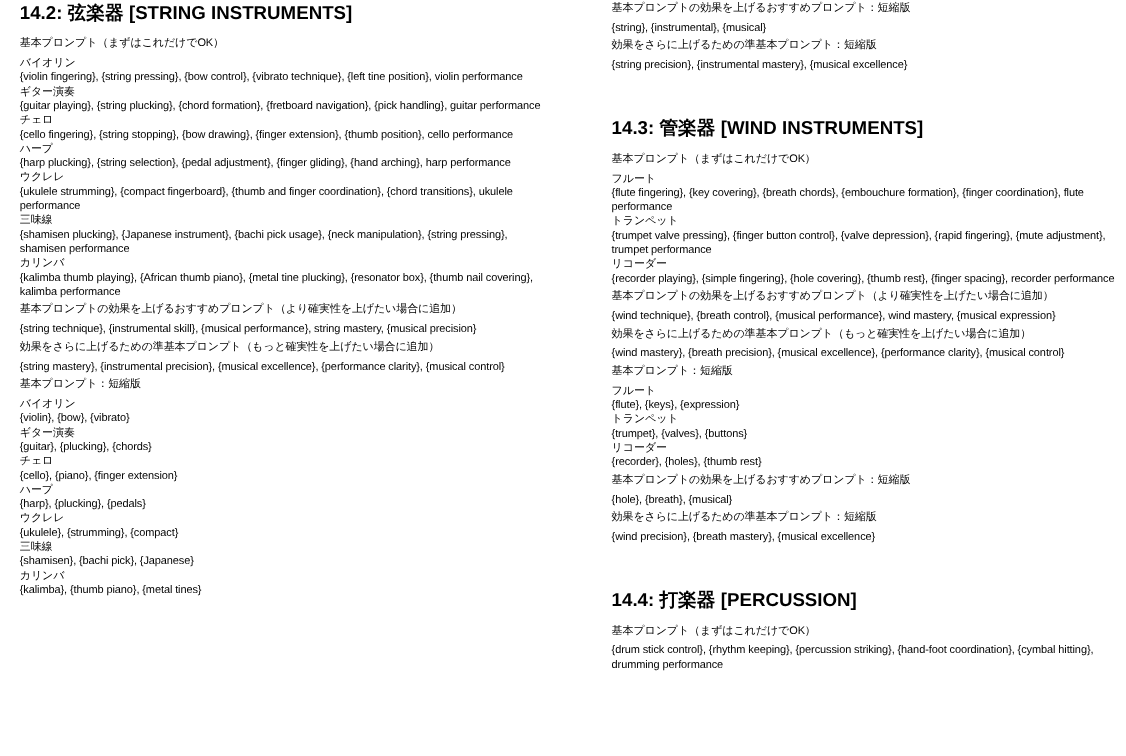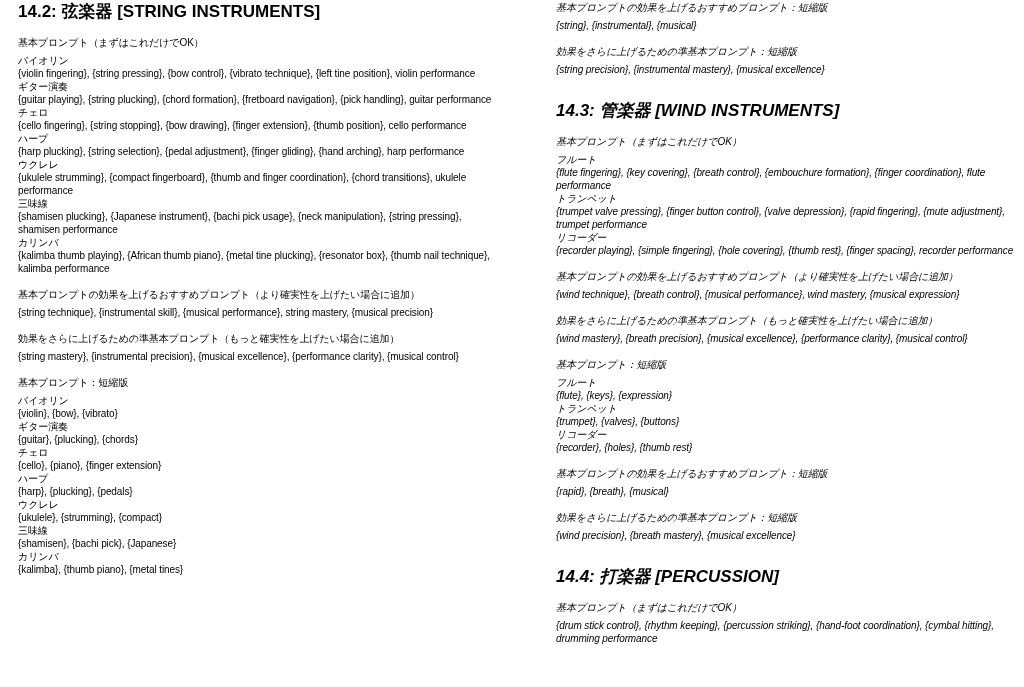--- a/index.html
+++ b/index.html
@@ -12,39 +12,39 @@
     color: #000000;
   }
   .page {
     display: flex;
     padding: 1px 10px 0 18px;
     gap: 60px;
     width: 100%;
     height: 100%;
   }
   .col { width: 478px; flex: none; }
-  .col-right { width: 458px; font-style: italic; }
+  .col-right { width: 458px; }
   p.para {
     font-size: 10px;
     letter-spacing: -0.1px;
     line-height: 13px;
     margin: 0;
     word-wrap: break-word;
   }
   p.para.title {
     font-size: 17px;
     font-weight: 700;
     letter-spacing: 0;
     line-height: 22px;
-    margin-top: 24px;
+    margin-top: 40px;
     margin-bottom: 10px;
   }
   p.para.title.gap-large { }
   p.para.label {
-    margin-top: 13px;
+    margin-top: 3px;
     margin-bottom: 5px;
   }
   .col > p.para:first-child { margin-top: 0 !important; }
 </style>
 </head>
 <body>
 
 <div class="page">
   <div class="col">
       <p class="para title">14.2: 弦楽器 [STRING INSTRUMENTS]</p>
@@ -55,21 +55,21 @@
       <p class="para body">{guitar playing}, {string plucking}, {chord formation}, {fretboard navigation}, {pick handling}, guitar performance</p>
       <p class="para instrument">チェロ</p>
       <p class="para body">{cello fingering}, {string stopping}, {bow drawing}, {finger extension}, {thumb position}, cello performance</p>
       <p class="para instrument">ハープ</p>
       <p class="para body">{harp plucking}, {string selection}, {pedal adjustment}, {finger gliding}, {hand arching}, harp performance</p>
       <p class="para instrument">ウクレレ</p>
       <p class="para body">{ukulele strumming}, {compact fingerboard}, {thumb and finger coordination}, {chord transitions}, ukulele performance</p>
       <p class="para instrument">三味線</p>
       <p class="para body">{shamisen plucking}, {Japanese instrument}, {bachi pick usage}, {neck manipulation}, {string pressing}, shamisen performance</p>
       <p class="para instrument">カリンバ</p>
-      <p class="para body">{kalimba thumb playing}, {African thumb piano}, {metal tine plucking}, {resonator box}, {thumb nail technique}, kalimba performance</p>
+      <p class="para body">{kalimba thumb playing}, {African thumb piano}, {metal tine plucking}, {resonator box}, {thumb nail covering}, kalimba performance</p>
       <p class="para label">基本プロンプトの効果を上げるおすすめプロンプト（より確実性を上げたい場合に追加）</p>
       <p class="para body">{string technique}, {instrumental skill}, {musical performance}, string mastery, {musical precision}</p>
       <p class="para label">効果をさらに上げるための準基本プロンプト（もっと確実性を上げたい場合に追加）</p>
       <p class="para body">{string mastery}, {instrumental precision}, {musical excellence}, {performance clarity}, {musical control}</p>
       <p class="para label">基本プロンプト：短縮版</p>
       <p class="para instrument">バイオリン</p>
       <p class="para body">{violin}, {bow}, {vibrato}</p>
       <p class="para instrument">ギター演奏</p>
       <p class="para body">{guitar}, {plucking}, {chords}</p>
       <p class="para instrument">チェロ</p>
@@ -84,37 +84,37 @@
       <p class="para body">{kalimba}, {thumb piano}, {metal tines}</p>
     </div>
   <div class="col col-right">
       <p class="para label">基本プロンプトの効果を上げるおすすめプロンプト：短縮版</p>
       <p class="para body">{string}, {instrumental}, {musical}</p>
       <p class="para label">効果をさらに上げるための準基本プロンプト：短縮版</p>
       <p class="para body">{string precision}, {instrumental mastery}, {musical excellence}</p>
       <p class="para title">14.3: 管楽器 [WIND INSTRUMENTS]</p>
       <p class="para label">基本プロンプト（まずはこれだけでOK）</p>
       <p class="para instrument">フルート</p>
-      <p class="para body">{flute fingering}, {key covering}, {breath control}, {embouchure formation}, {finger coordination}, flute performance</p>
+      <p class="para body">{flute fingering}, {key covering}, {breath chords}, {embouchure formation}, {finger coordination}, flute performance</p>
       <p class="para instrument">トランペット</p>
       <p class="para body">{trumpet valve pressing}, {finger button control}, {valve depression}, {rapid fingering}, {mute adjustment}, trumpet performance</p>
       <p class="para instrument">リコーダー</p>
       <p class="para body">{recorder playing}, {simple fingering}, {hole covering}, {thumb rest}, {finger spacing}, recorder performance</p>
       <p class="para label">基本プロンプトの効果を上げるおすすめプロンプト（より確実性を上げたい場合に追加）</p>
       <p class="para body">{wind technique}, {breath control}, {musical performance}, wind mastery, {musical expression}</p>
       <p class="para label">効果をさらに上げるための準基本プロンプト（もっと確実性を上げたい場合に追加）</p>
       <p class="para body">{wind mastery}, {breath precision}, {musical excellence}, {performance clarity}, {musical control}</p>
       <p class="para label">基本プロンプト：短縮版</p>
       <p class="para instrument">フルート</p>
       <p class="para body">{flute}, {keys}, {expression}</p>
       <p class="para instrument">トランペット</p>
       <p class="para body">{trumpet}, {valves}, {buttons}</p>
       <p class="para instrument">リコーダー</p>
       <p class="para body">{recorder}, {holes}, {thumb rest}</p>
       <p class="para label">基本プロンプトの効果を上げるおすすめプロンプト：短縮版</p>
-      <p class="para body">{rapid}, {breath}, {musical}</p>
+      <p class="para body">{hole}, {breath}, {musical}</p>
       <p class="para label">効果をさらに上げるための準基本プロンプト：短縮版</p>
       <p class="para body">{wind precision}, {breath mastery}, {musical excellence}</p>
       <p class="para title gap-large">14.4: 打楽器 [PERCUSSION]</p>
       <p class="para label">基本プロンプト（まずはこれだけでOK）</p>
       <p class="para body">{drum stick control}, {rhythm keeping}, {percussion striking}, {hand-foot coordination}, {cymbal hitting}, drumming performance</p>
     </div>
 </div>
 
 </body></html>

